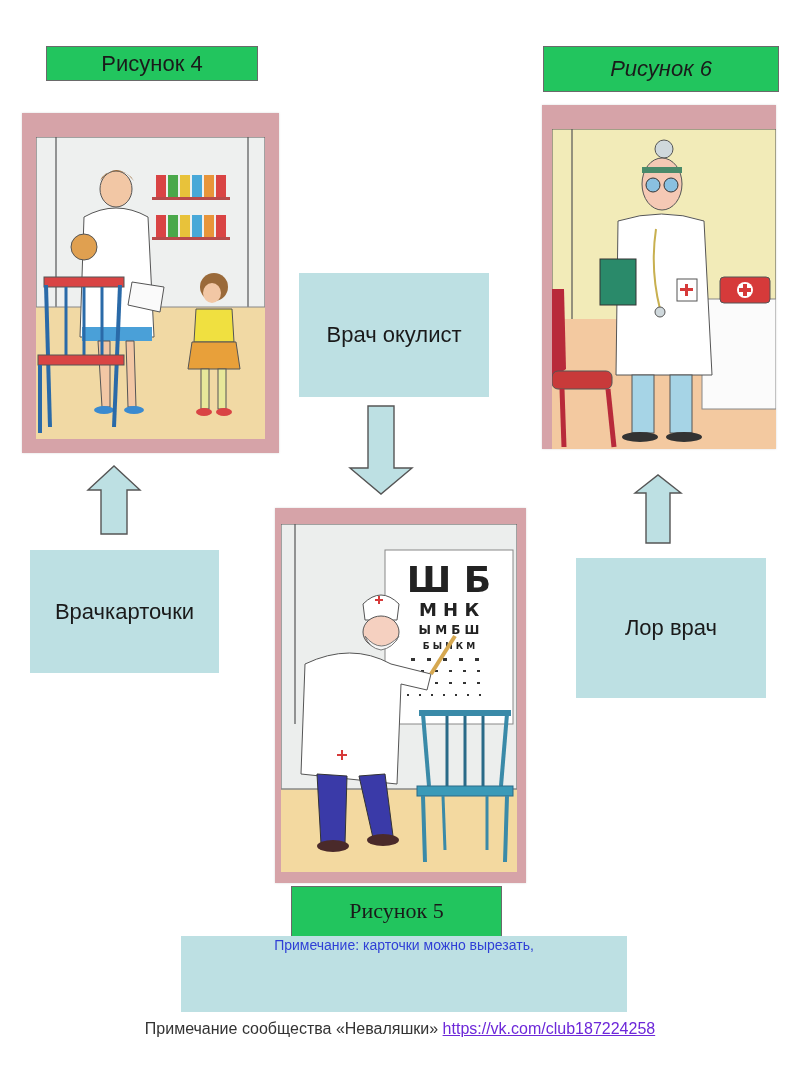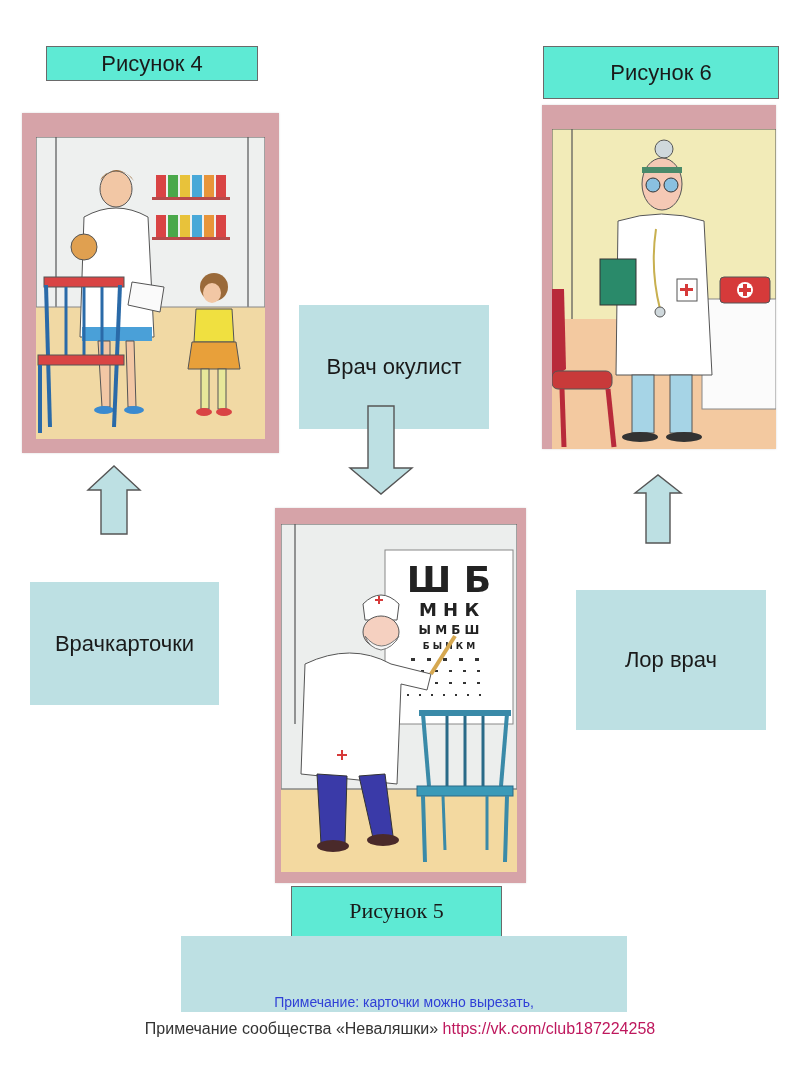--- a/index.html
+++ b/index.html
@@ -3,54 +3,54 @@
 <meta charset="utf-8">
 <style>
   html, body { margin: 0; padding: 0; }
   body {
     width: 800px; height: 1067px; position: relative; overflow: hidden;
     background: #ffffff;
     font-family: "Liberation Sans", "DejaVu Sans", sans-serif;
     color: #1a1a1a;
   }
   .label-box {
-    position: absolute; background: #5eead4; border: 1.5px solid #6a6a6a;
+    position: absolute; background: #22c55e; border: 1.5px solid #6a6a6a;
     display: flex; align-items: center; justify-content: center;
     font-size: 22px; color: #1a1a1a; box-sizing: border-box;
   }
   .card-box {
     position: absolute; background: #bde0e3;
     display: flex; align-items: center; justify-content: center; text-align: center;
-    font-size: 22px; line-height: 1.35; color: #1a1a1a; box-sizing: border-box; margin-top: 32px;
+    font-size: 22px; line-height: 1.35; color: #1a1a1a; box-sizing: border-box;
   }
   .picture {
     position: absolute; background: #d6a3a8; box-sizing: border-box;
     box-shadow: 0 0 2px rgba(0,0,0,0.15);
     padding-left: 15px;
   }
   .picture svg { position: absolute; display: block; }
   .arrow { position: absolute; }
   .note {
     position: absolute; background: #bde0e3; color: #2f3fd6;
-    display: flex; flex-direction: column; align-items: center; justify-content: flex-end;
+    display: flex; flex-direction: column; align-items: center; justify-content: space-between;
     font-size: 14px; line-height: 1.35; text-align: center;
   }
   .footer {
     position: absolute; left: 0; width: 800px; text-align: center;
     font-size: 16px; color: #333;
   }
-  .footer a { color: #be185d; }
+  .footer a { color: #6d28d9; text-decoration: underline; }
 </style>
 </head>
 <body>
 
 <div class="label-box" style="left:46px; top:46px; width:212px; height:35px;">
   <span>Рисунок 4</span>
 </div>
-<div class="label-box" style="left:543px; top:46px; width:236px; height:53px;">
+<div class="label-box" style="left:543px; top:46px; width:236px; height:46px;font-style:italic;">
   <span>Рисунок 6</span>
 </div>
 
 <div class="picture" style="left:22px; top:113px; width:257px; height:340px;">
   <svg width="229" height="302" style="left:14px; top:24px;" viewBox="0 0 229 302">
     <rect x="0" y="0" width="229" height="302" fill="#eef0ef" stroke="#555" stroke-width="1"></rect>
     <line x1="20" y1="0" x2="20" y2="180" stroke="#555" stroke-width="1.2"></line>
     <line x1="212" y1="0" x2="212" y2="180" stroke="#555" stroke-width="1.2"></line>
     <rect x="0" y="170" width="229" height="132" fill="#f1d9a4"></rect>
     <line x1="0" y1="170" x2="229" y2="170" stroke="#888" stroke-width="1"></line>

